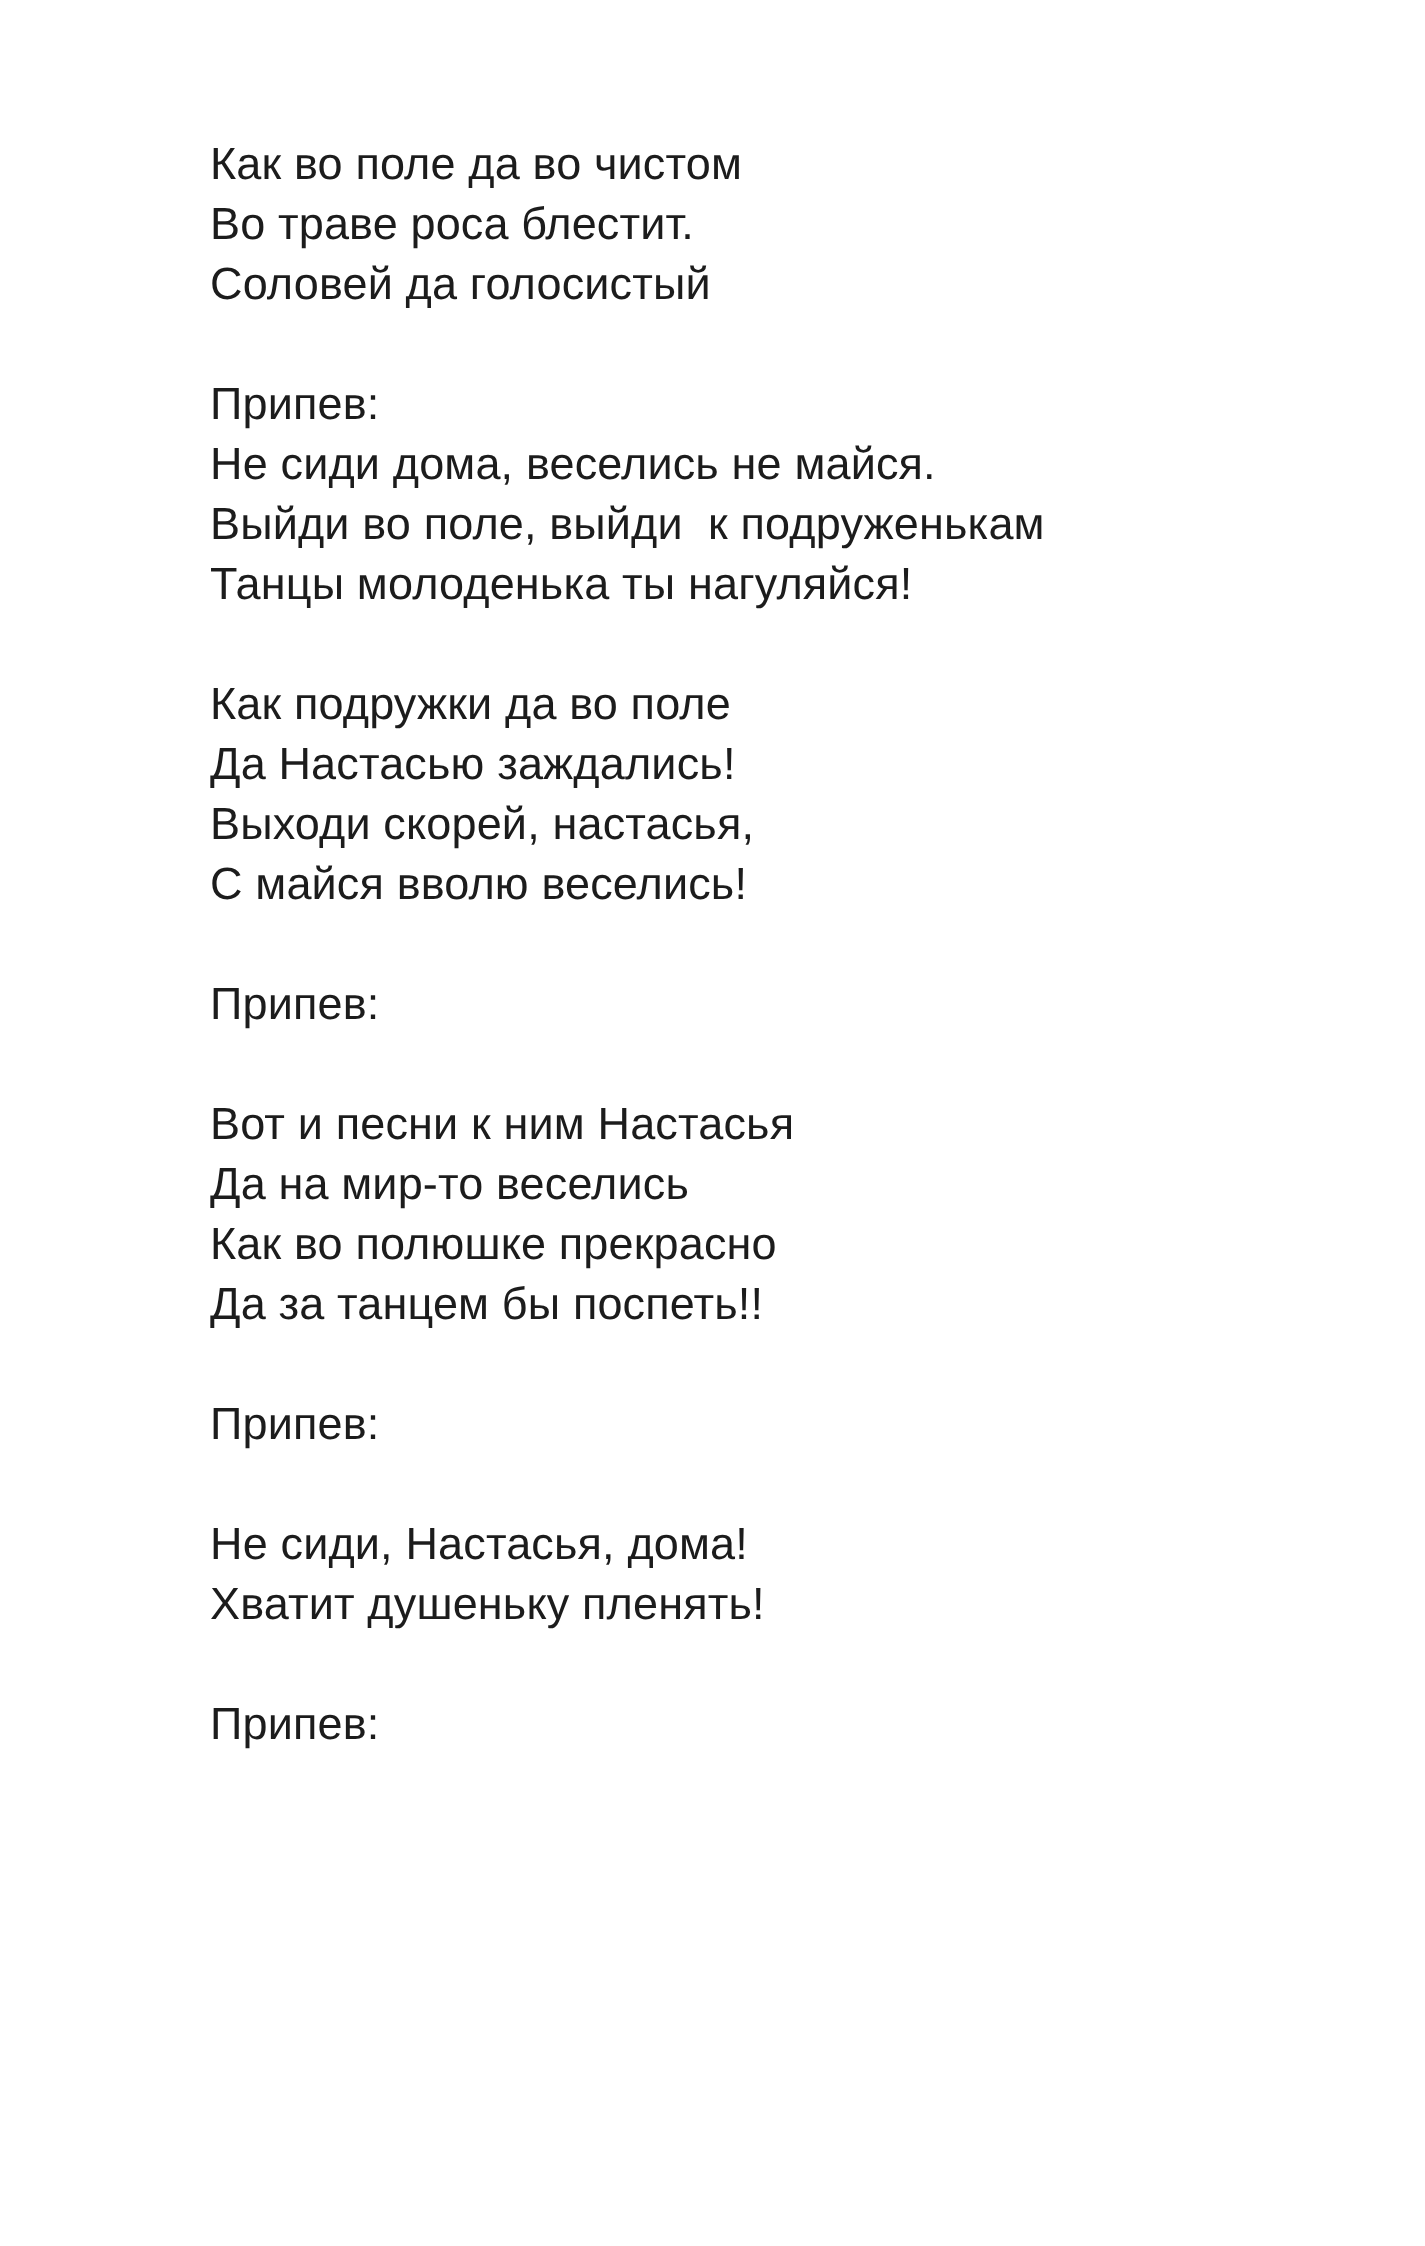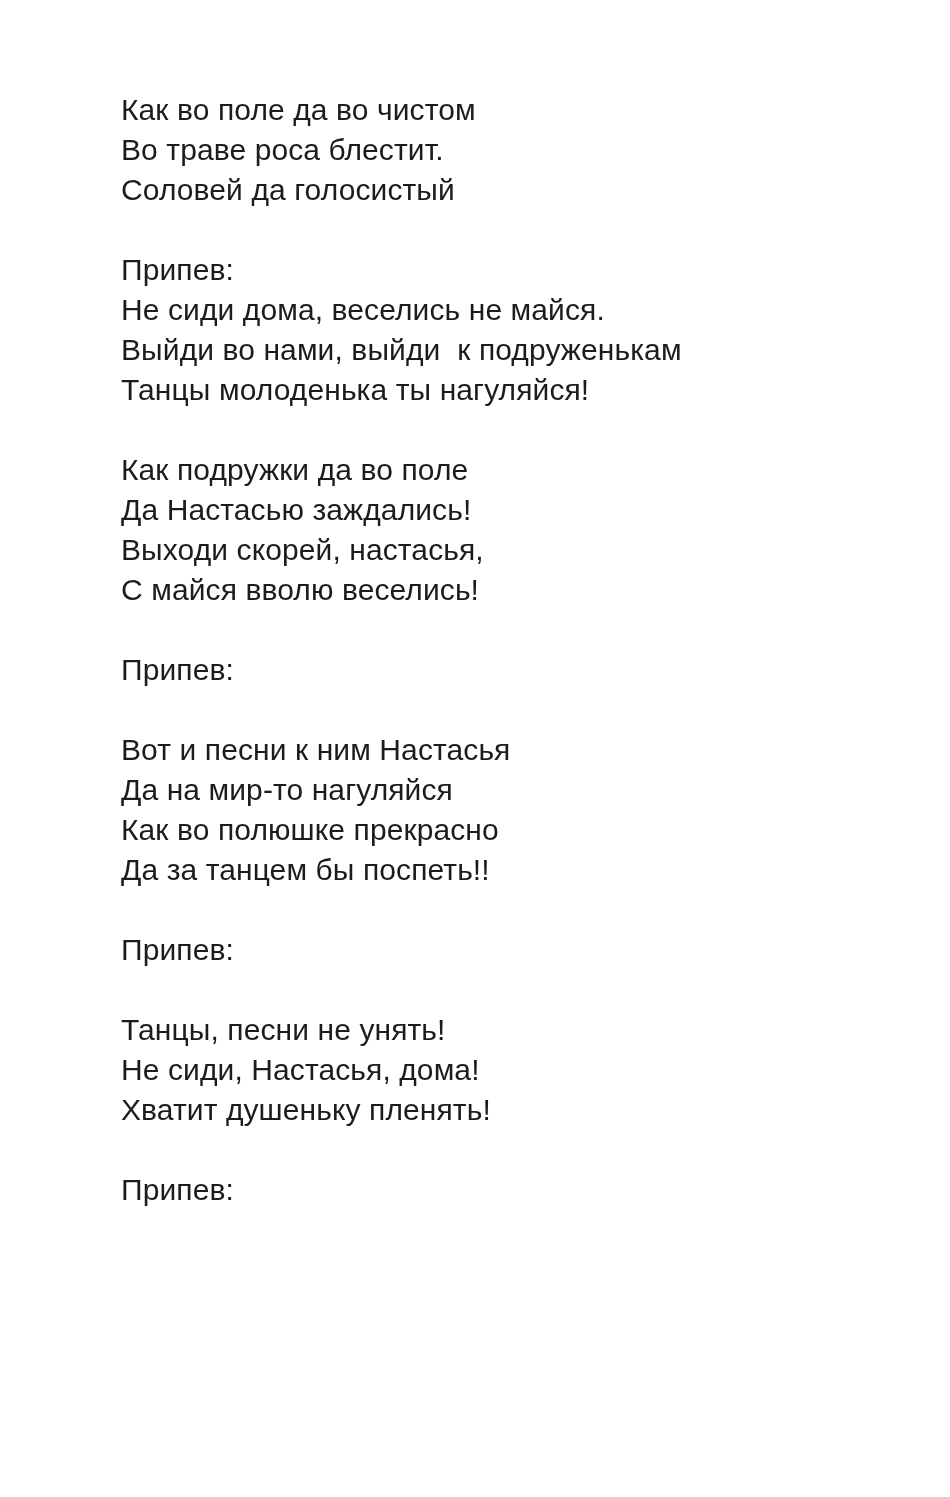--- a/index.html
+++ b/index.html
@@ -16,21 +16,21 @@
   }
   .page {
     position: relative;
     width: 950px;
     height: 1497px;
     background: #ffffff;
     box-sizing: border-box;
   }
   .lyrics-body {
     position: absolute;
-    left: 121px;
+    left: 140px;
     top: 90px;
     width: 760px;
   }
   .stanza {
     margin: 0 0 40px 0;
     padding: 0;
   }
   .stanza:last-child {
     margin-bottom: 0;
   }
@@ -52,48 +52,47 @@
 
     <div class="stanza">
       <span class="lyric-line">Как во поле да во чистом</span>
       <span class="lyric-line">Во траве роса блестит.</span>
       <span class="lyric-line">Соловей да голосистый</span>
     </div>
 
     <div class="stanza">
       <span class="lyric-line">Припев:</span>
       <span class="lyric-line">Не сиди дома, веселись не майся.</span>
-      <span class="lyric-line">Выйди во нами, выйди  к подруженькам</span>
+      <span class="lyric-line">Выйди во поле, выйди  к подруженькам</span>
       <span class="lyric-line">Танцы молоденька ты нагуляйся!</span>
     </div>
 
     <div class="stanza">
       <span class="lyric-line">Как подружки да во поле</span>
       <span class="lyric-line">Да Настасью заждались!</span>
       <span class="lyric-line">Выходи скорей, настасья,</span>
       <span class="lyric-line">С майся вволю веселись!</span>
     </div>
 
     <div class="stanza">
       <span class="lyric-line">Припев:</span>
     </div>
 
     <div class="stanza">
       <span class="lyric-line">Вот и песни к ним Настасья</span>
-      <span class="lyric-line">Да на мир-то нагуляйся</span>
+      <span class="lyric-line">Да на мир-то веселись</span>
       <span class="lyric-line">Как во полюшке прекрасно</span>
       <span class="lyric-line">Да за танцем бы поспеть!!</span>
     </div>
 
     <div class="stanza">
       <span class="lyric-line">Припев:</span>
     </div>
 
     <div class="stanza">
-      <span class="lyric-line">Танцы, песни не унять!</span>
       <span class="lyric-line">Не сиди, Настасья, дома!</span>
       <span class="lyric-line">Хватит душеньку пленять!</span>
     </div>
 
     <div class="stanza">
       <span class="lyric-line">Припев:</span>
     </div>
 
   </div>
 </div>

